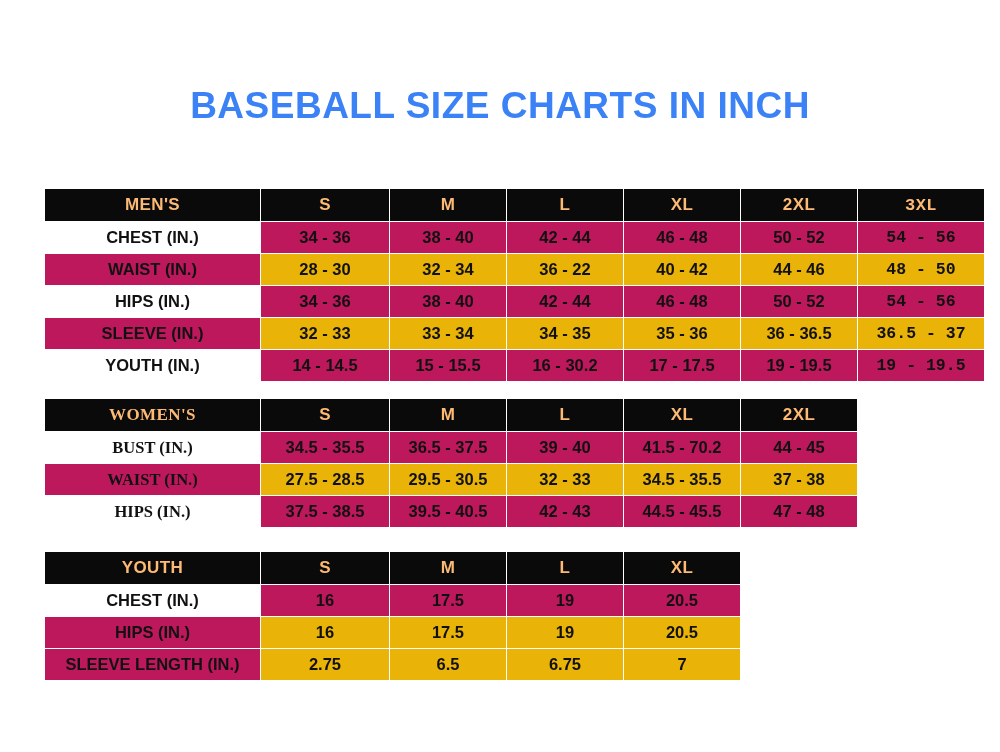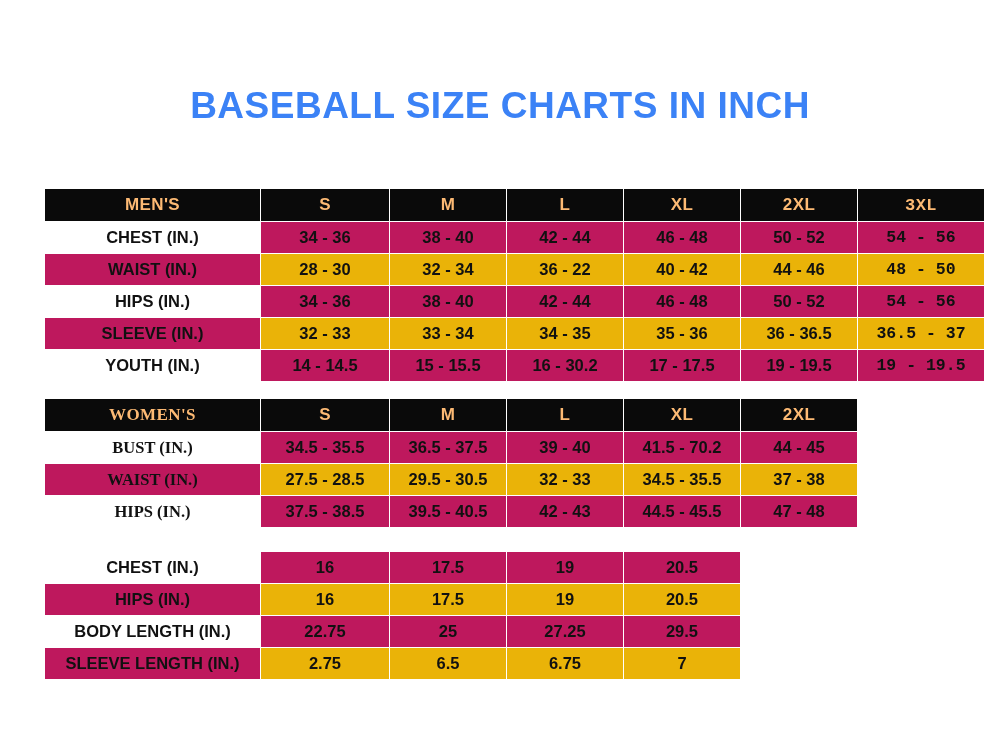--- a/index.html
+++ b/index.html
@@ -198,41 +198,41 @@
         <td class="c2">39.5 - 40.5</td>
         <td class="c3">42 - 43</td>
         <td class="c4">44.5 - 45.5</td>
         <td class="c5">47 - 48</td>
       </tr>
     </tbody>
   </table>
 
   <table id="tbl-youth">
     <tbody>
+      <tr class="hdr">
+        <td class="c0">YOUTH</td>
+        <td class="c1">S</td>
+        <td class="c2">M</td>
+        <td class="c3">L</td>
+        <td class="c4">XL</td>
+      </tr>
       <tr class="odd">
         <td class="c0 label">CHEST (IN.)</td>
         <td class="c1">16</td>
         <td class="c2">17.5</td>
         <td class="c3">19</td>
         <td class="c4">20.5</td>
       </tr>
       <tr class="even">
         <td class="c0 label">HIPS (IN.)</td>
         <td class="c1">16</td>
         <td class="c2">17.5</td>
         <td class="c3">19</td>
         <td class="c4">20.5</td>
       </tr>
-      <tr class="odd">
-        <td class="c0 label">BODY LENGTH (IN.)</td>
-        <td class="c1">22.75</td>
-        <td class="c2">25</td>
-        <td class="c3">27.25</td>
-        <td class="c4">29.5</td>
-      </tr>
       <tr class="even">
         <td class="c0 label">SLEEVE LENGTH (IN.)</td>
         <td class="c1">2.75</td>
         <td class="c2">6.5</td>
         <td class="c3">6.75</td>
         <td class="c4">7</td>
       </tr>
     </tbody>
   </table>
 

